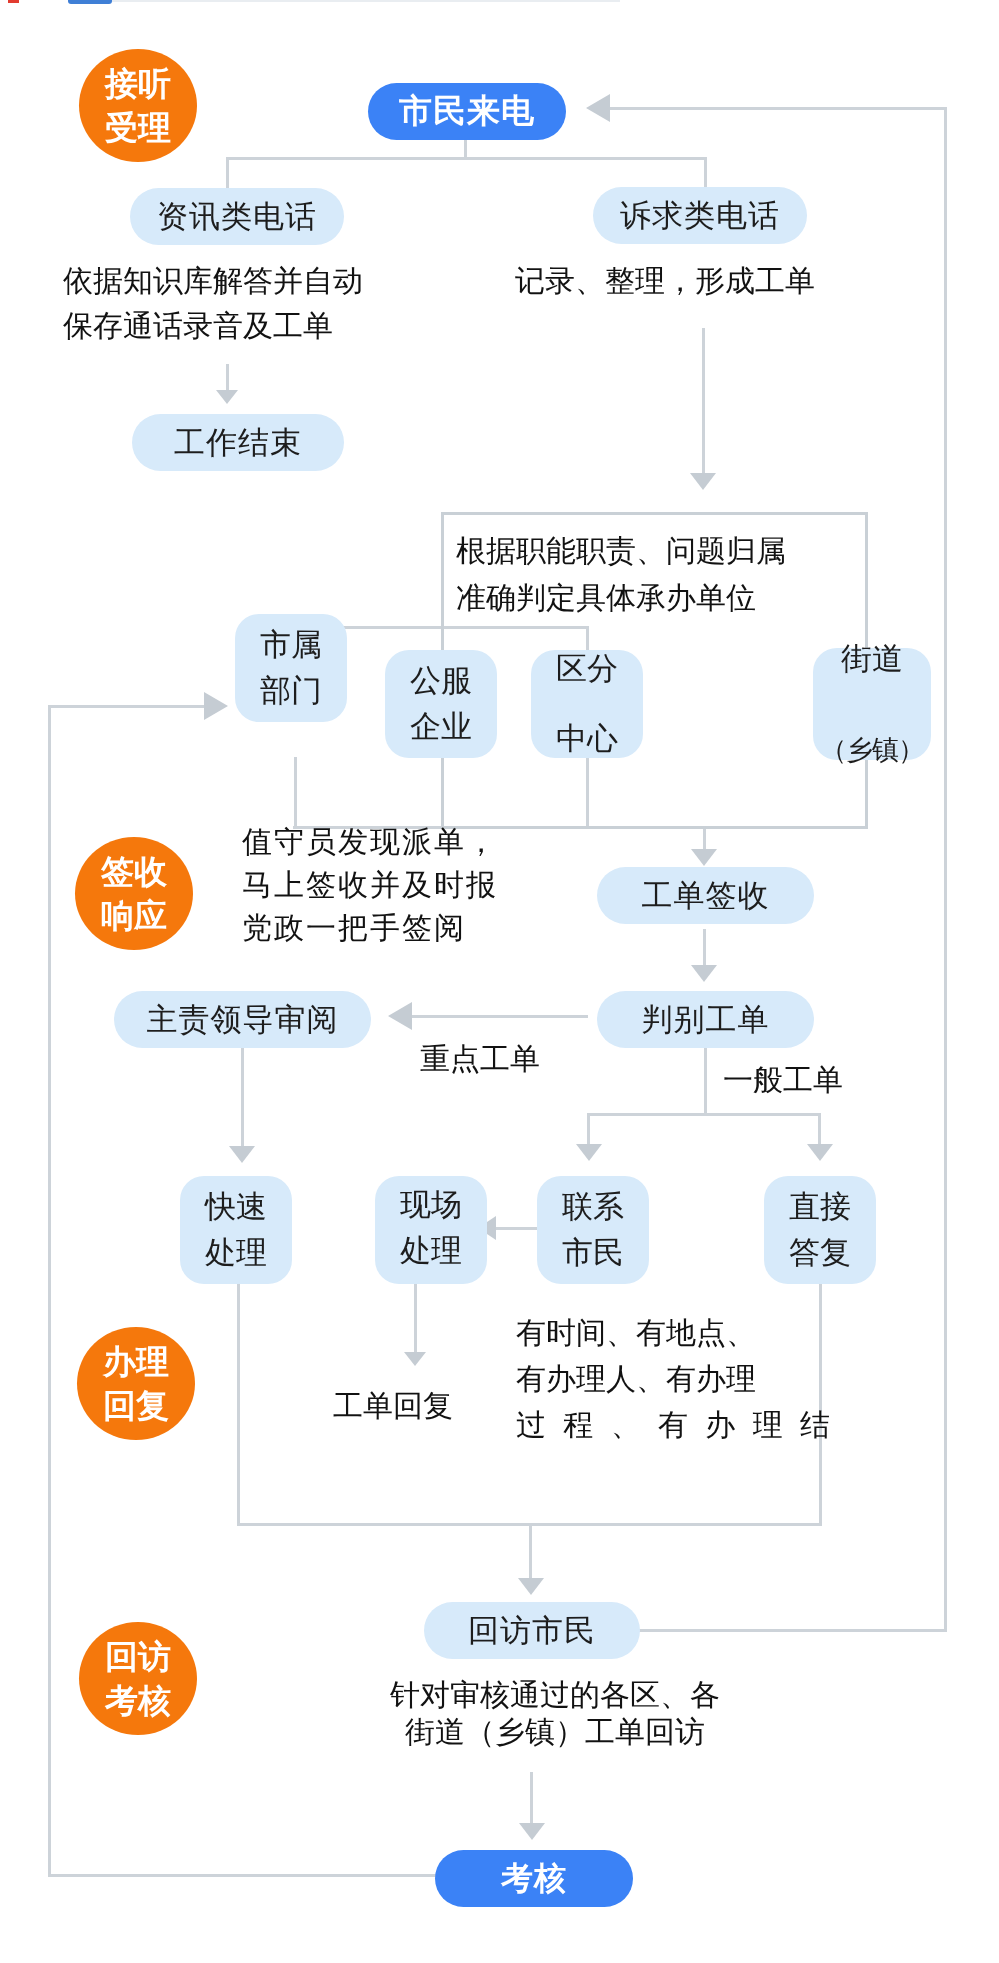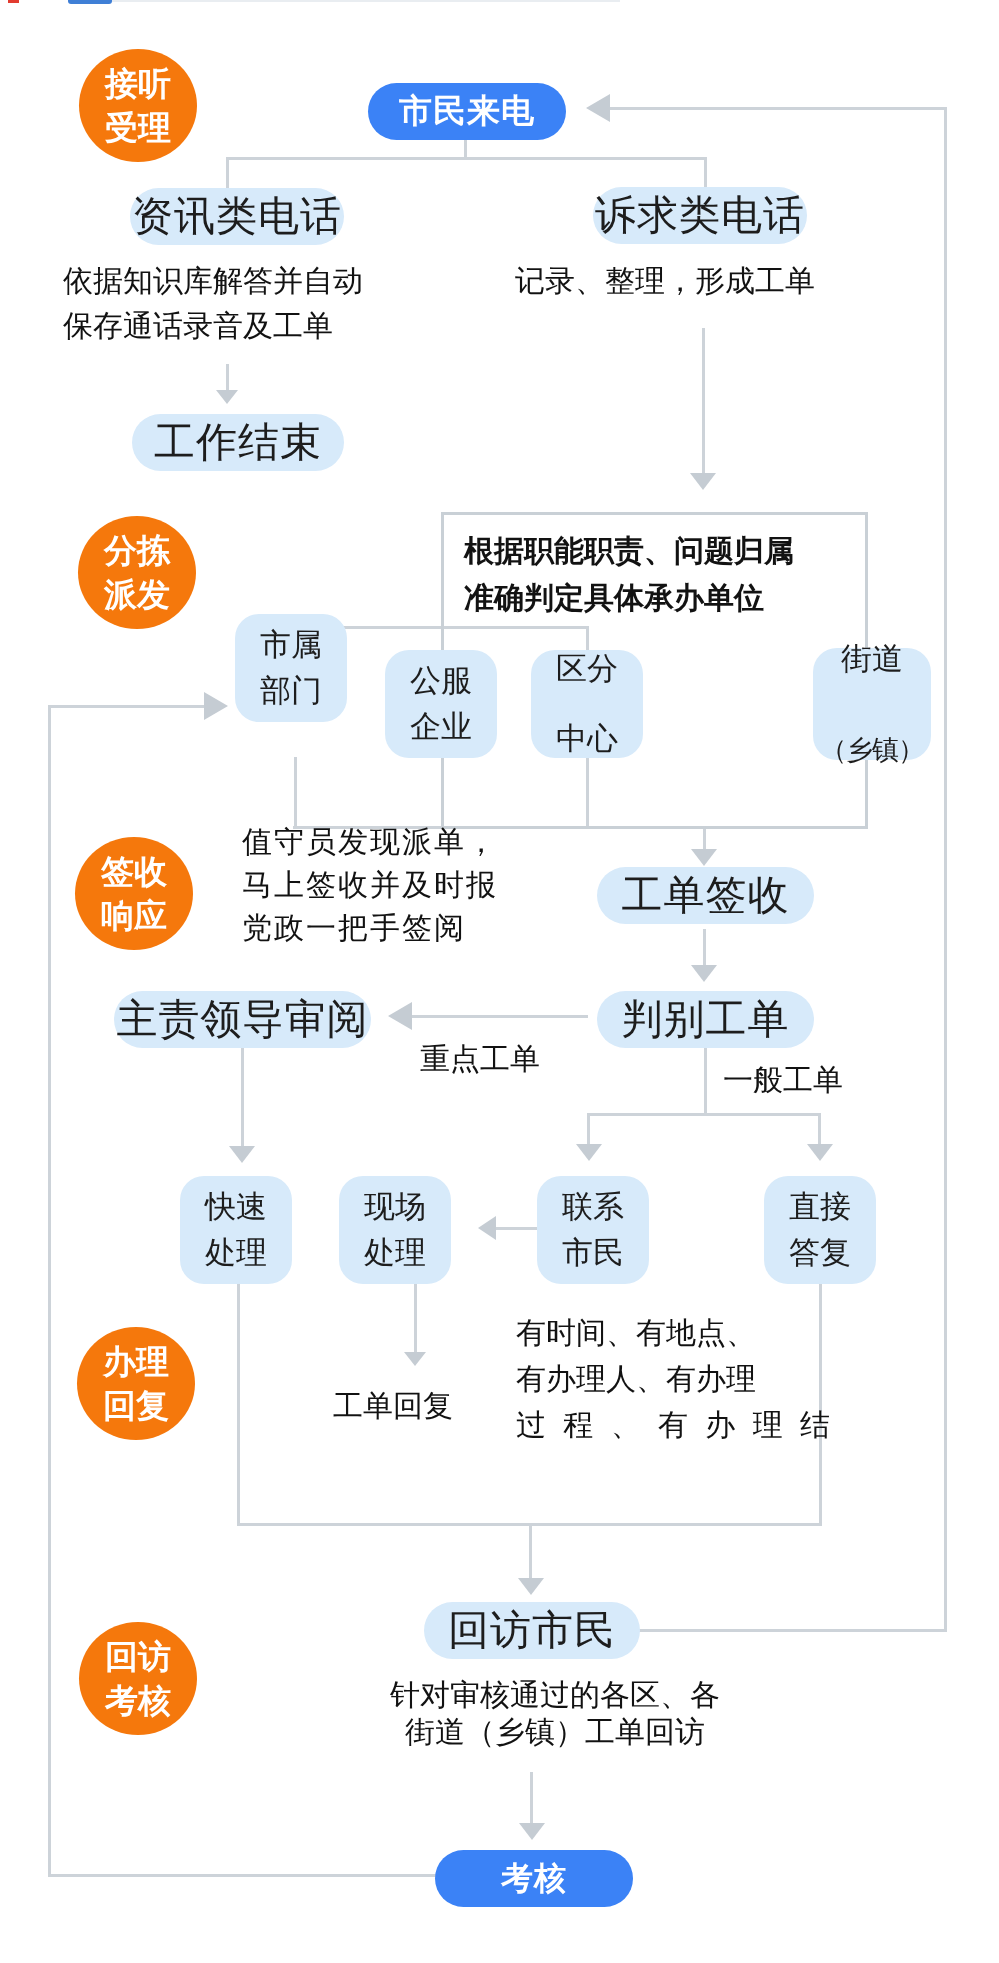--- a/index.html
+++ b/index.html
@@ -16,21 +16,21 @@
   .arr.left.sm{border-top:12px solid transparent;border-bottom:12px solid transparent;border-right:18px solid #c5ccd3;}
   .arr.right{border-top:14px solid transparent;border-bottom:14px solid transparent;border-left:24px solid #c5ccd3;}
   .circle{
     position:absolute;width:118px;height:113px;border-radius:50%;background:#f5780c;
     display:flex;flex-direction:column;align-items:center;justify-content:center;
     color:#ffffff;font-size:33px;font-weight:bold;line-height:44px;text-align:center;
   }
   .pill{
     position:absolute;height:57px;border-radius:29px;background:#d7eafa;
     display:flex;align-items:center;justify-content:center;
-    font-size:41px;color:#1d1d1d;letter-spacing:1px;
+    font-size:31px;color:#1d1d1d;letter-spacing:1px;
   }
   .pill.blue{background:#3b82f6;color:#ffffff;font-weight:bold;}
   .sq{
     position:absolute;width:112px;height:108px;border-radius:24px;background:#d7eafa;
     display:flex;flex-direction:column;align-items:center;justify-content:center;
     font-size:31px;color:#1d1d1d;line-height:46px;text-align:center;
   }
   .txt{position:absolute;font-size:30px;line-height:45px;color:#121212;}
   .box{position:absolute;border:3px solid #c9d0d6;background:transparent;}
   
@@ -106,24 +106,20 @@
 
   <div class="line" style="left:48px;top:705px;width:158px;height:3px;"></div>
   <div class="arr right" style="left:204px;top:692px;"></div>
   <div class="line" style="left:48px;top:705px;width:3px;height:1172px;"></div>
   <div class="line" style="left:48px;top:1874px;width:389px;height:3px;"></div>
 
   <div class="circle" style="left:79px;top:49px;">
     <span>接听</span>
     <span>受理</span>
   </div>
-  <div class="circle" style="left:78px;top:516px;">
-    <span>分拣</span>
-    <span>派发</span>
-  </div>
   <div class="circle" style="left:75px;top:837px;">
     <span>签收</span>
     <span>响应</span>
   </div>
   <div class="circle" style="left:77px;top:1327px;">
     <span>办理</span>
     <span>回复</span>
   </div>
   <div class="circle" style="left:79px;top:1622px;">
     <span>回访</span>
@@ -144,21 +140,21 @@
     <div>保存通话录音及工单</div>
   </div>
   <div class="txt" style="left:515px;top:258px;width:370px;">
     <div>记录、整理，形成工单</div>
   </div>
   <div class="pill" style="left:132px;top:414px;width:212px;">
     <span>工作结束</span>
   </div>
 
   <div class="box" style="left:441px;top:512px;width:421px;height:311px;">
-    <div class="txt" style="position:absolute;left:20px;top:12px;width:380px;line-height:47px;font-weight:bold;">
+    <div class="txt" style="position:absolute;left:12px;top:12px;width:380px;line-height:47px;">
       <div>根据职能职责、问题归属</div>
       <div>准确判定具体承办单位</div>
     </div>
   </div>
   <div class="sq" style="left:235px;top:614px;">
     <span>市属</span>
     <span>部门</span>
   </div>
   <div class="sq" style="left:385px;top:650px;">
     <span>公服</span>
@@ -191,21 +187,21 @@
     <span>重点工单</span>
   </div>
   <div class="txt" style="left:723px;top:1060px;width:160px;font-family:Liberation Mono, monospace;">
     <span>一般工单</span>
   </div>
 
   <div class="sq" style="left:180px;top:1176px;">
     <span>快速</span>
     <span>处理</span>
   </div>
-  <div class="sq" style="left:339px;top:1176px;">
+  <div class="sq" style="left:375px;top:1176px;font-family:Liberation Mono, monospace;">
     <span>现场</span>
     <span>处理</span>
   </div>
   <div class="sq" style="left:537px;top:1176px;">
     <span>联系</span>
     <span>市民</span>
   </div>
   <div class="sq" style="left:764px;top:1176px;">
     <span>直接</span>
     <span>答复</span>

